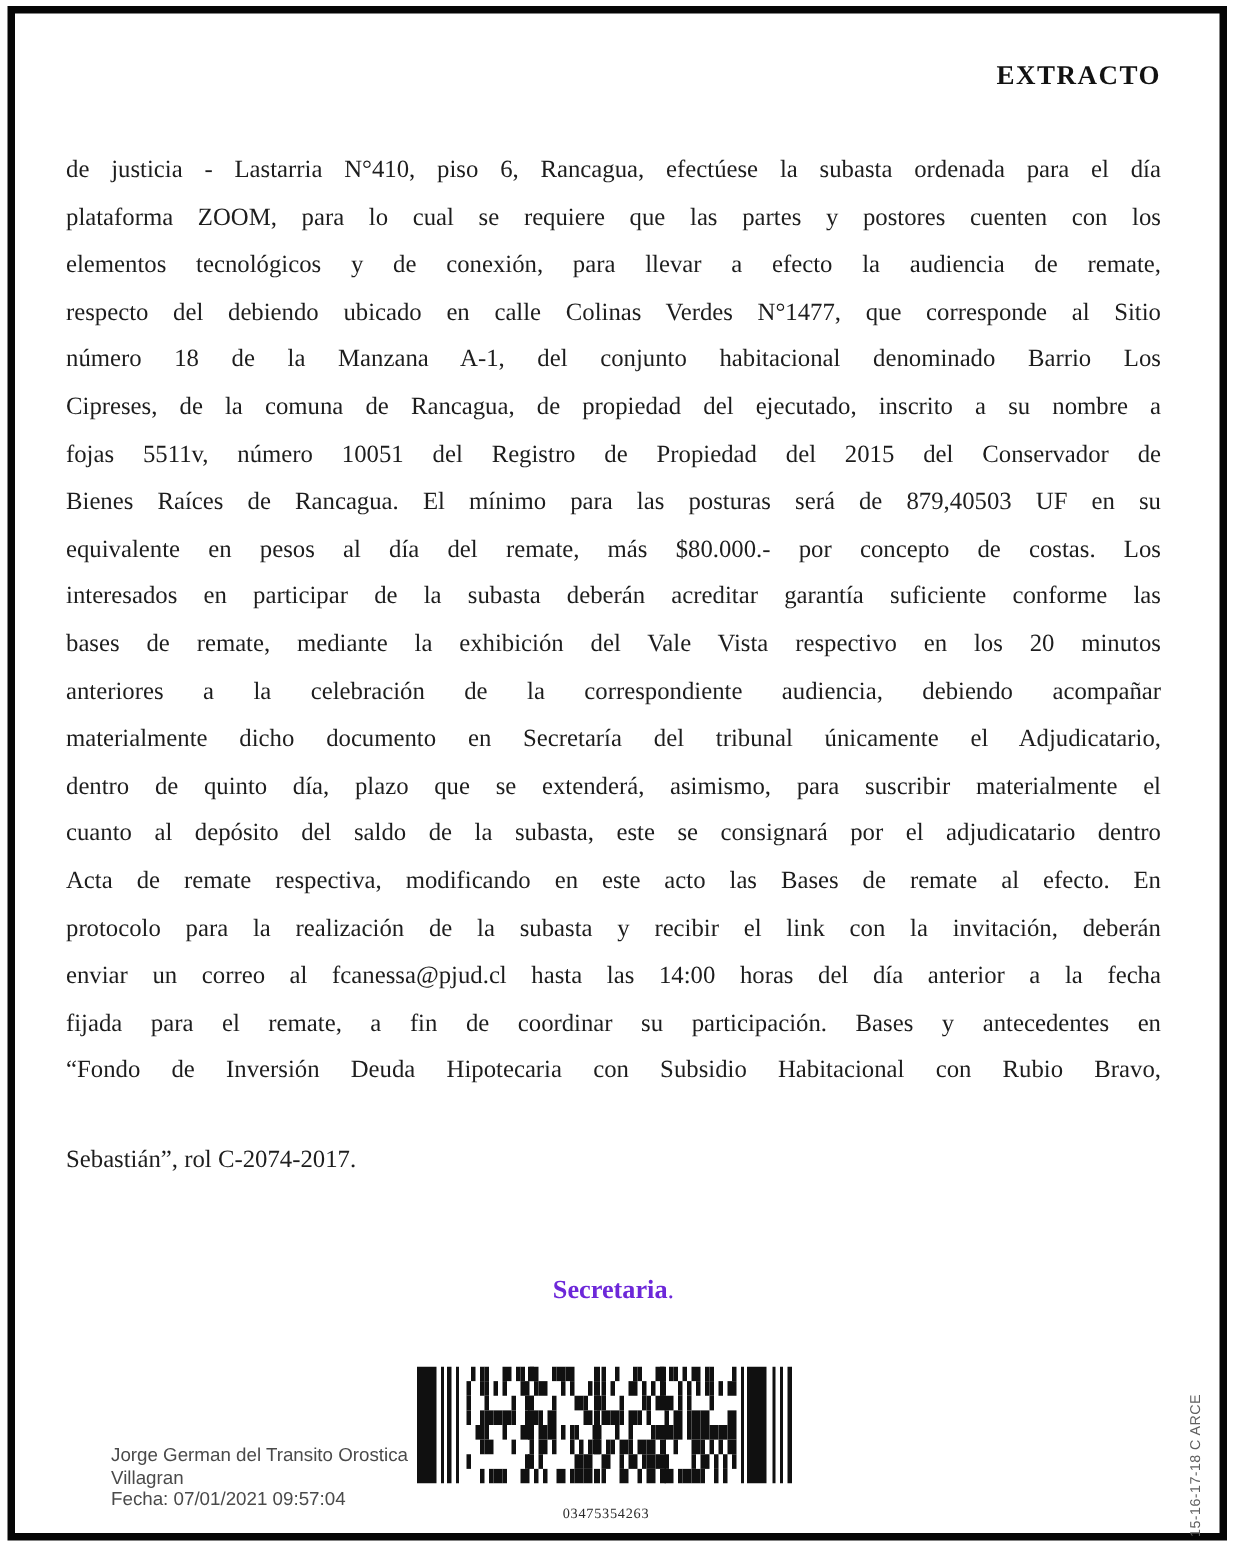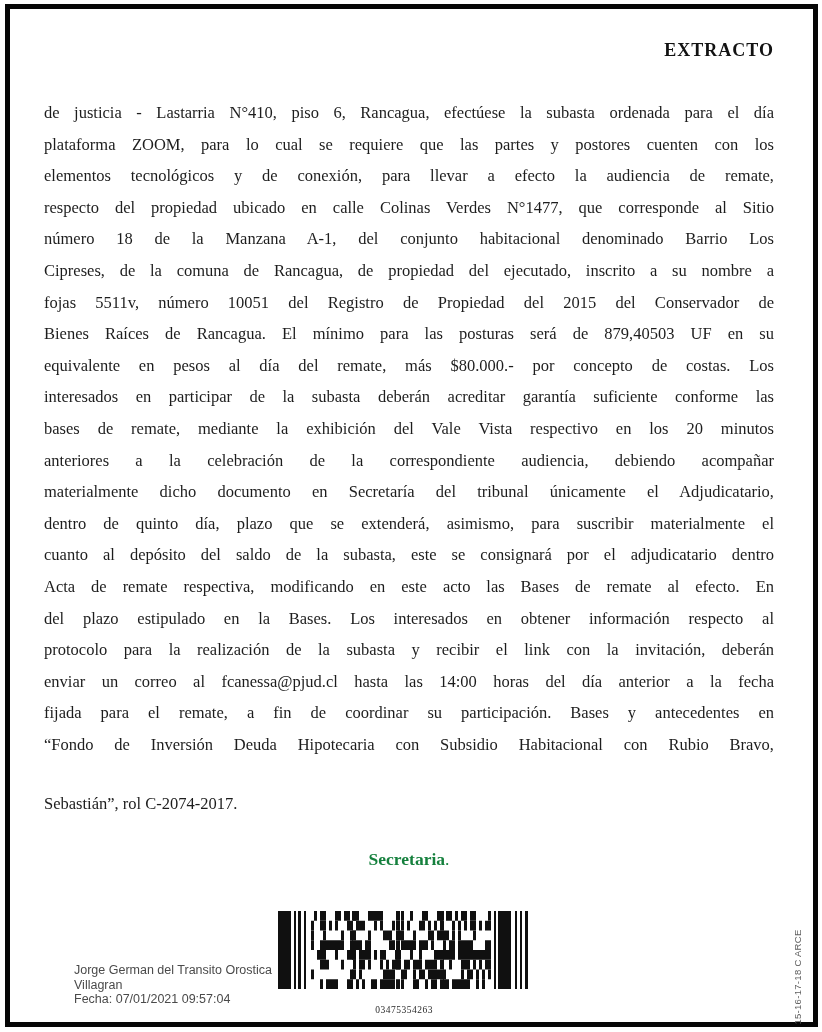--- a/index.html
+++ b/index.html
@@ -20,21 +20,21 @@
     position:absolute;left:44px;right:48px;top:97px;
     font-size:16.5px;color:#1d1d1d;
   }
   .line{
     height:31.6px;line-height:31.6px;white-space:nowrap;
     text-align:justify;text-align-last:justify;overflow:visible;
   }
   .line.last{text-align-last:left;margin-top:28px;}
   .signature{
     position:absolute;left:44px;right:48px;top:849px;
-    text-align:center;font-size:17.5px;color:#15803d;
+    text-align:center;font-size:17.5px;color:#6d28d9;
   }
   .signature .sig-name{font-weight:bold;}
   .barcode-wrap{position:absolute;left:278px;top:911px;width:252px;}
   .barcode-svg{display:block;width:252px;height:78px;}
   .barcode-svg rect{fill:#101010;}
   .barcode-number{
     text-align:center;font-family:Liberation Serif, serif;
     font-size:9.5px;letter-spacing:.5px;color:#2a2a2a;margin-top:16px;
   }
   .stamp{
@@ -54,34 +54,33 @@
 
 <div class="page">
   <div class="frame"></div>
 
   <div class="doc-title">EXTRACTO</div>
 
   <div class="body-text">
     <div class="line">de justicia - Lastarria N°410, piso 6, Rancagua, efectúese la subasta ordenada para el día</div>
     <div class="line">plataforma ZOOM, para lo cual se requiere que las partes y postores cuenten con los</div>
     <div class="line">elementos tecnológicos y de conexión, para llevar a efecto la audiencia de remate,</div>
-    <div class="line">respecto del propiedad ubicado en calle Colinas Verdes N°1477, que corresponde al Sitio</div>
+    <div class="line">respecto del debiendo ubicado en calle Colinas Verdes N°1477, que corresponde al Sitio</div>
     <div class="line">número 18 de la Manzana A-1, del conjunto habitacional denominado Barrio Los</div>
     <div class="line">Cipreses, de la comuna de Rancagua, de propiedad del ejecutado, inscrito a su nombre a</div>
     <div class="line">fojas 5511v, número 10051 del Registro de Propiedad del 2015 del Conservador de</div>
     <div class="line">Bienes Raíces de Rancagua. El mínimo para las posturas será de 879,40503 UF en su</div>
     <div class="line">equivalente en pesos al día del remate, más $80.000.- por concepto de costas. Los</div>
     <div class="line">interesados en participar de la subasta deberán acreditar garantía suficiente conforme las</div>
     <div class="line">bases de remate, mediante la exhibición del Vale Vista respectivo en los 20 minutos</div>
     <div class="line">anteriores a la celebración de la correspondiente audiencia, debiendo acompañar</div>
     <div class="line">materialmente dicho documento en Secretaría del tribunal únicamente el Adjudicatario,</div>
     <div class="line">dentro de quinto día, plazo que se extenderá, asimismo, para suscribir materialmente el</div>
     <div class="line">cuanto al depósito del saldo de la subasta, este se consignará por el adjudicatario dentro</div>
     <div class="line">Acta de remate respectiva, modificando en este acto las Bases de remate al efecto. En</div>
-    <div class="line">del plazo estipulado en la Bases. Los interesados en obtener información respecto al</div>
     <div class="line">protocolo para la realización de la subasta y recibir el link con la invitación, deberán</div>
     <div class="line">enviar un correo al fcanessa@pjud.cl hasta las 14:00 horas del día anterior a la fecha</div>
     <div class="line">fijada para el remate, a fin de coordinar su participación. Bases y antecedentes en</div>
     <div class="line">“Fondo de Inversión Deuda Hipotecaria con Subsidio Habitacional con Rubio Bravo,</div>
     <div class="line last">Sebastián”, rol C-2074-2017.</div>
   </div>
 
   <div class="signature"><span class="sig-name">Secretaria</span><span>.</span></div>
 
   <div class="barcode-wrap">

